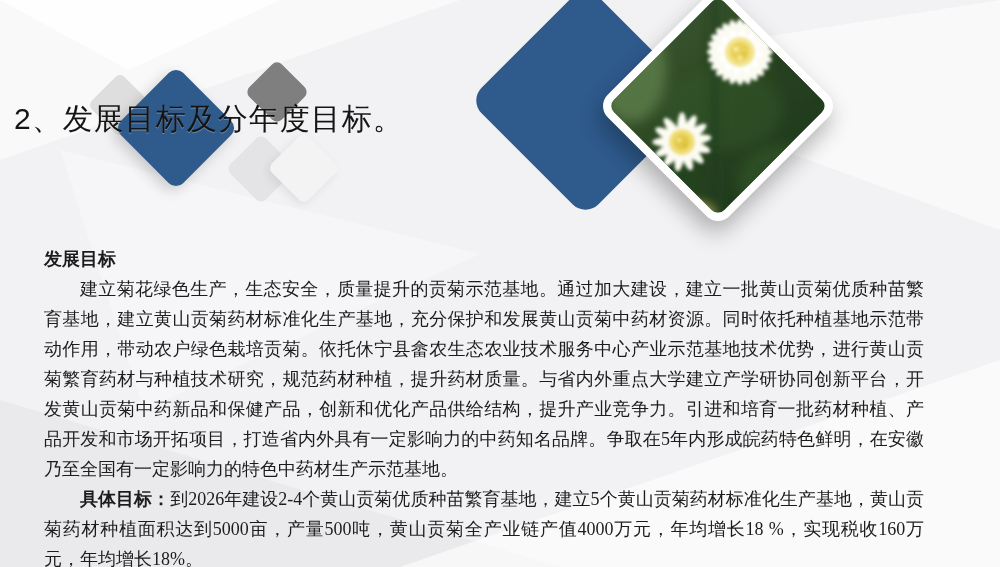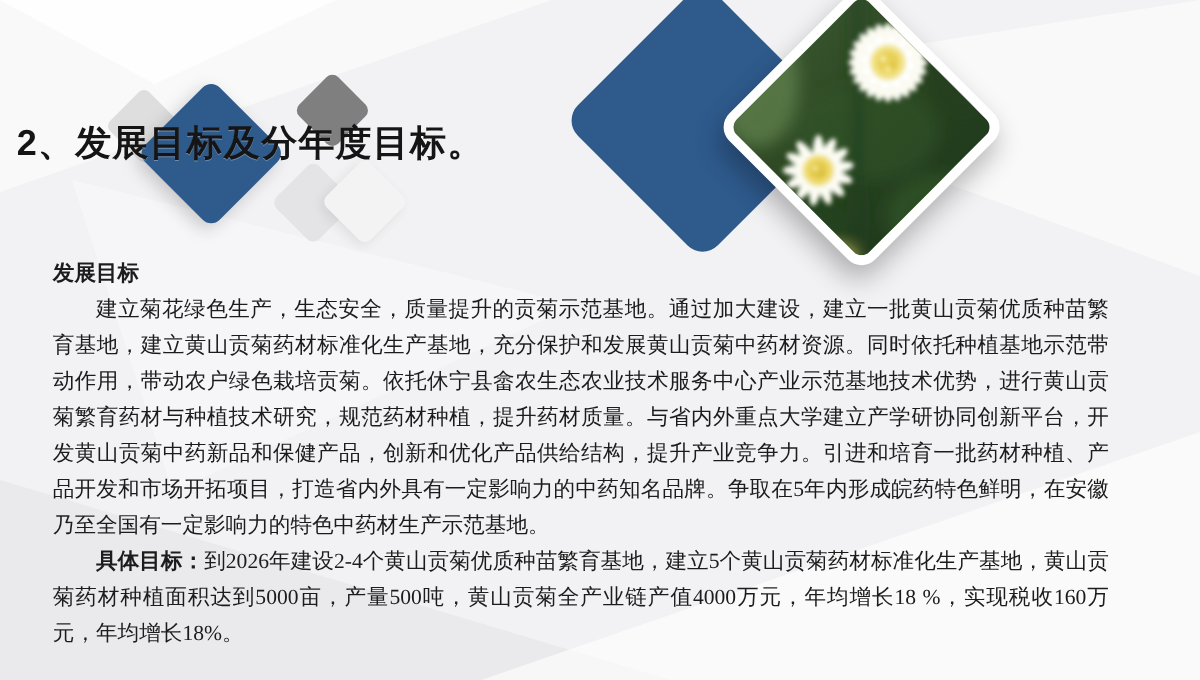--- a/index.html
+++ b/index.html
@@ -45,33 +45,33 @@
   .photo-clip{position:absolute;left:8px;top:8px;right:8px;bottom:8px;border-radius:9px;overflow:hidden;}
   .photo-inner{
     position:absolute;left:50%;top:50%;width:232px;height:232px;
     transform:translate(-50%,-50%) rotate(-45deg);
   }
   .photo-inner svg{display:block;width:100%;height:100%;}
 
   
   .title{
     position:absolute;left:14px;top:99px;z-index:5;
-    font-size:30px;font-weight:700;color:#151515;letter-spacing:1px;
+    font-size:30px;font-weight:400;color:#151515;letter-spacing:1px;
     text-shadow:0 1px 0 rgba(255,255,255,.3);
     white-space:nowrap;
   }
 
   
   .body-text{
     position:absolute;left:44px;top:212px;width:880px;z-index:5;
     font-family:"Liberation Serif", serif;
     font-size:18px;line-height:30px;color:#1c1c1c;
     text-align:justify;
   }
-  .body-text .heading{font-weight:bold;font-size:18px;}
+  .body-text .heading{font-weight:bold;font-size:18px;margin-top:32px;}
   .body-text p{margin:0;text-indent:2em;}
   .goal-label{font-weight:bold;margin-top:28px;}
 </style>
 </head>
 <body>
 
 <div class="slide">
 
   <div class="facet f1"></div>
   <div class="facet f2"></div>

